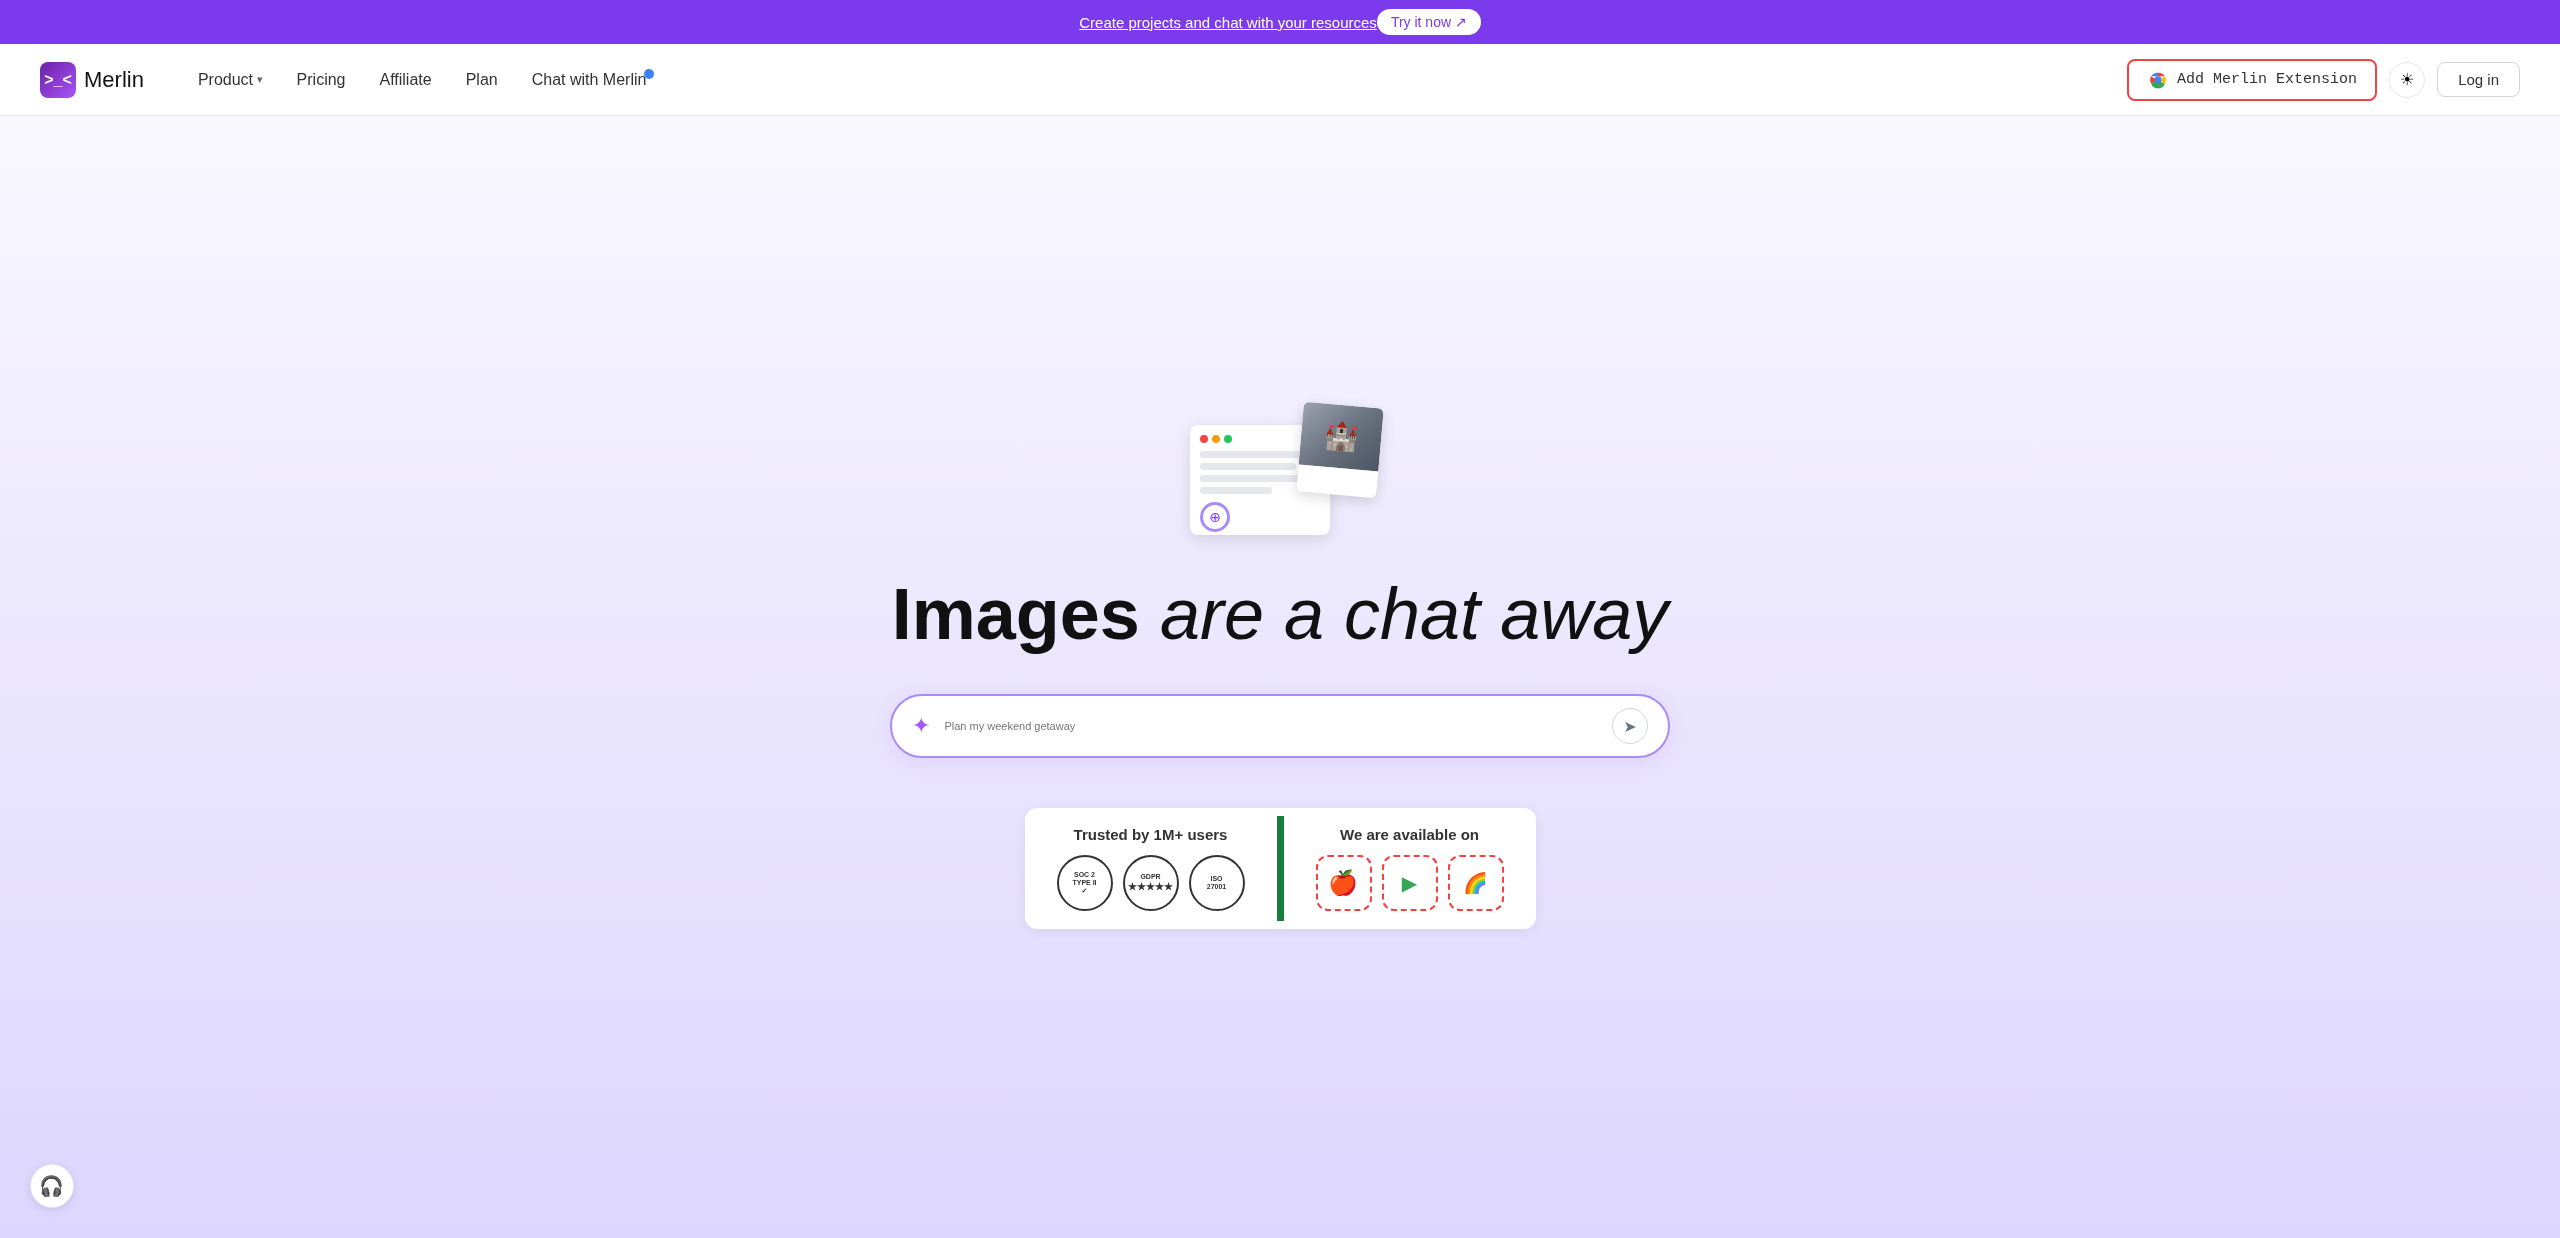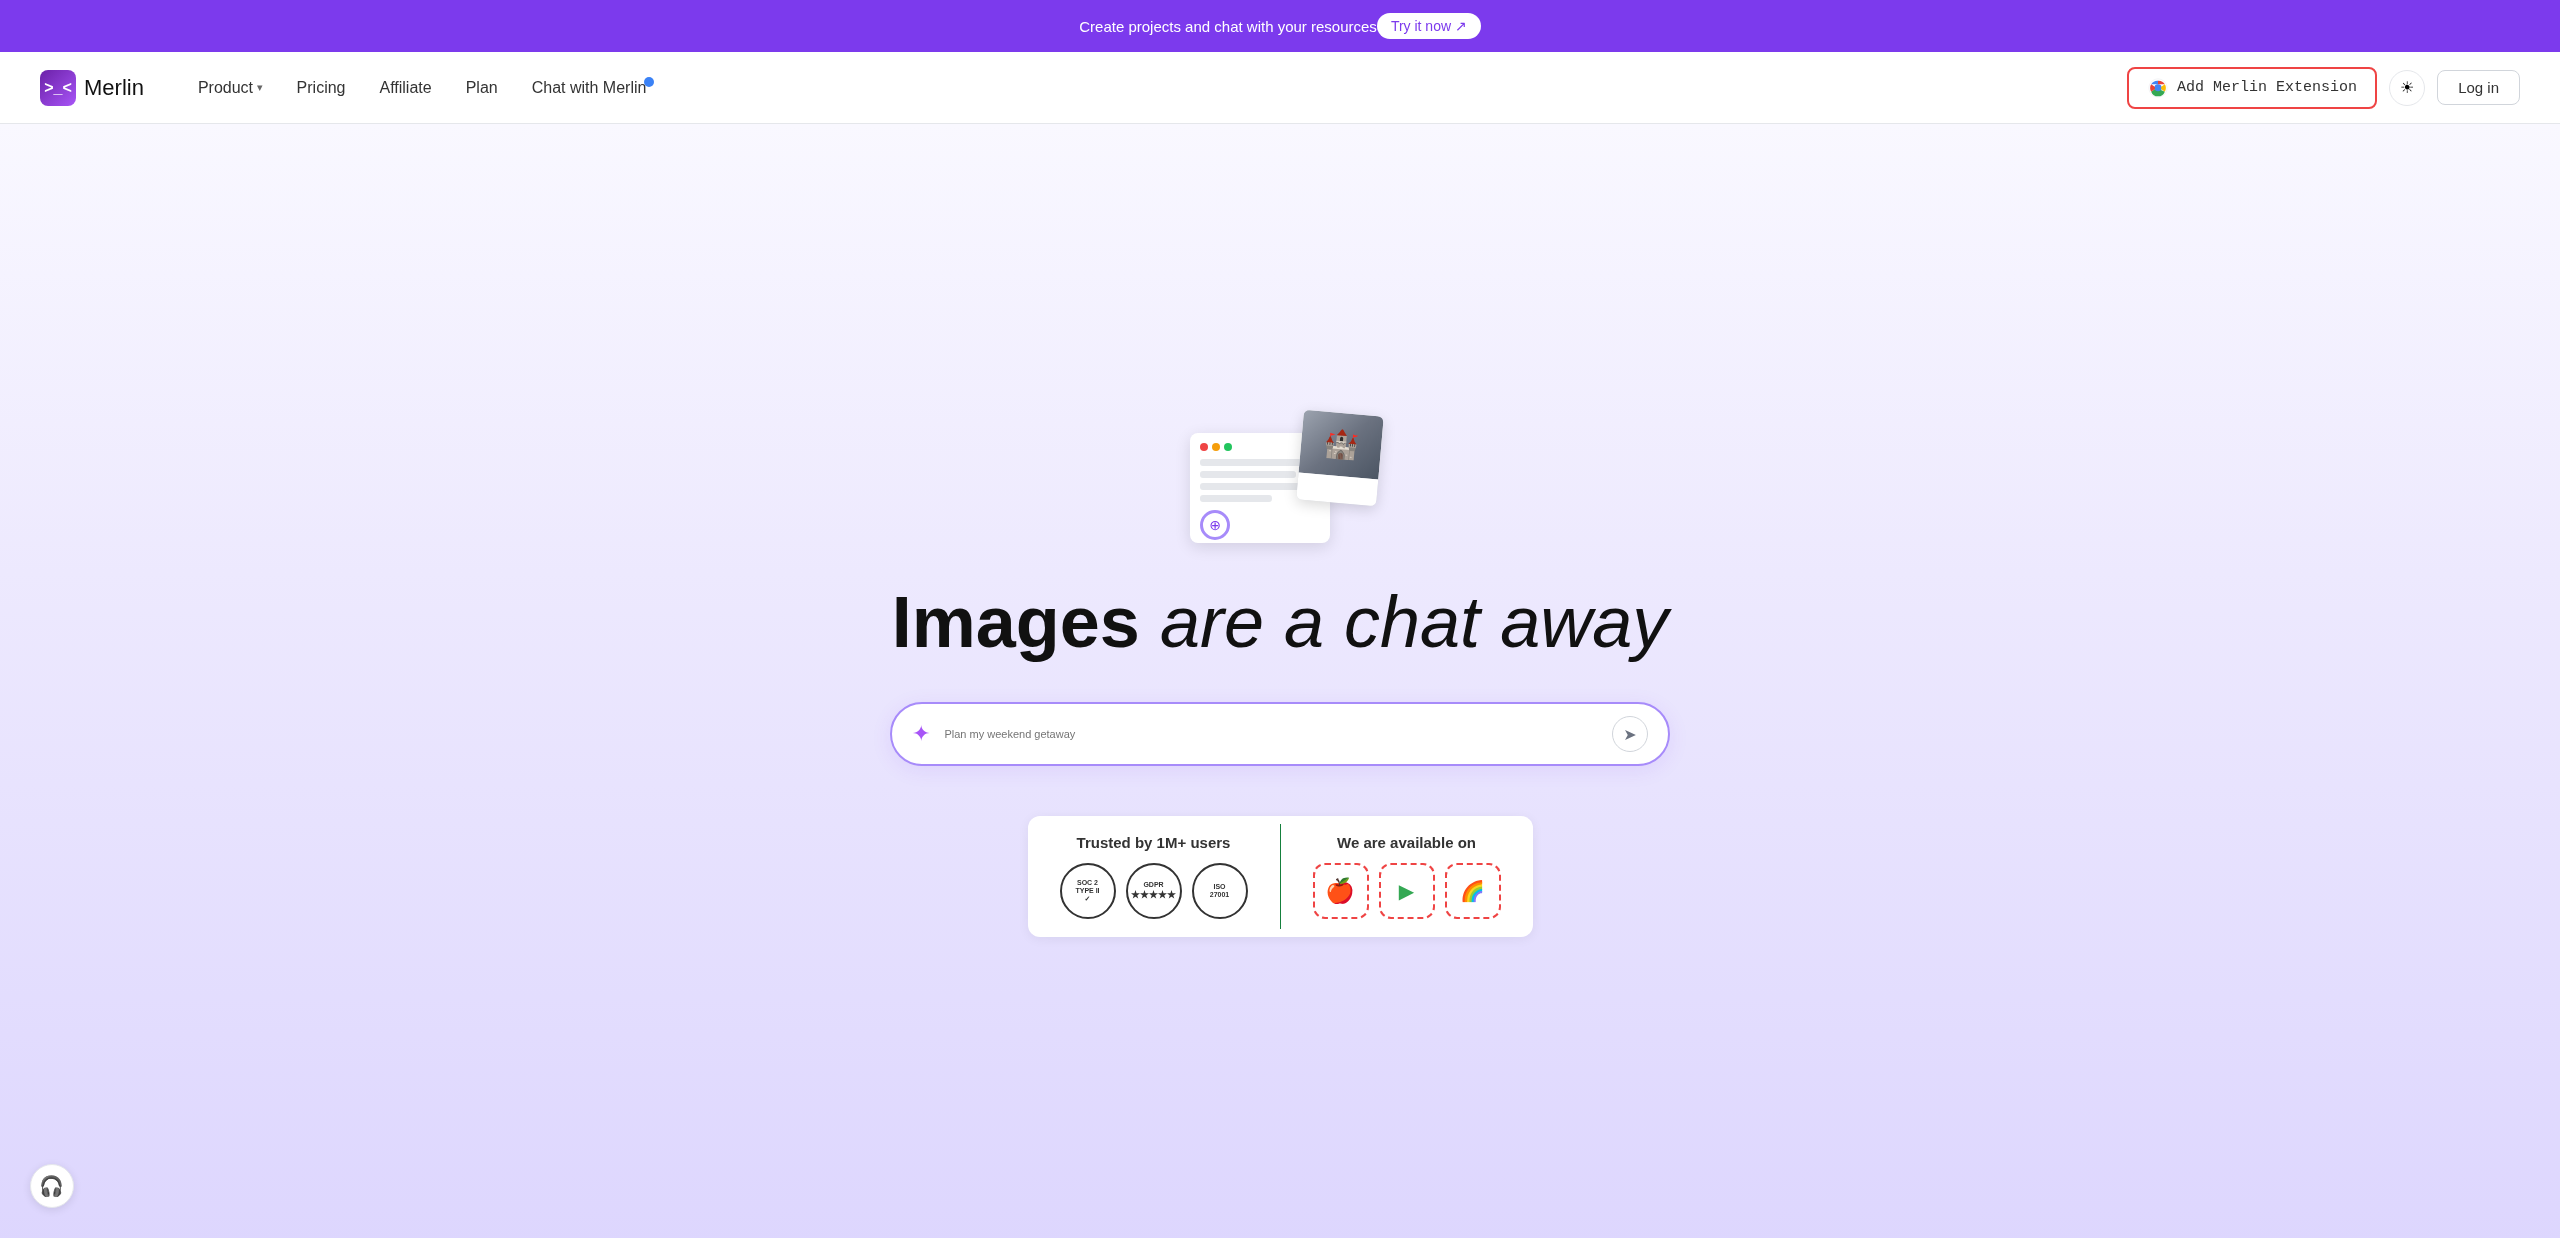--- a/index.html
+++ b/index.html
@@ -9,21 +9,22 @@
     .top-banner {
       background: #7c3aed;
       color: white;
       text-align: center;
       padding: 10px 20px;
       font-size: 15px;
       display: flex;
       align-items: center;
       justify-content: center;
       gap: 0;
-      height: 52px;
+      height: 44px;
+      text-decoration: underline;
     }
     .try-it-btn {
       background: white;
       color: #7c3aed;
       border: none;
       border-radius: 20px;
       padding: 5px 14px;
       font-size: 14px;
       font-weight: 500;
       cursor: pointer;
@@ -290,21 +291,21 @@
       display: flex;
       align-items: center;
       gap: 0;
       background: white;
       border-radius: 12px;
       overflow: hidden;
       box-shadow: 0 2px 12px rgba(0,0,0,0.06);
     }
     .trust-left {
       padding: 10px 32px;
-      border-right: 1px solid #15803d;
+      border-right: 7px solid #15803d;
     }
     .trust-label {
       font-size: 15px;
       font-weight: 600;
       color: #333;
       margin-bottom: 12px;
       text-align: center;
     }
     .trust-badges {
       display: flex;

